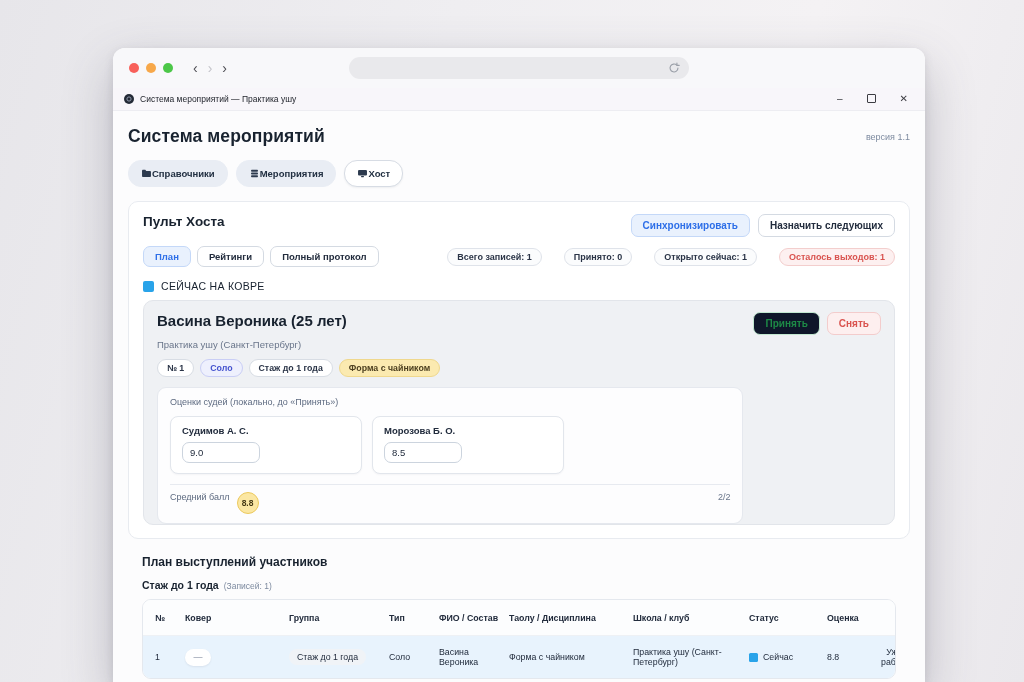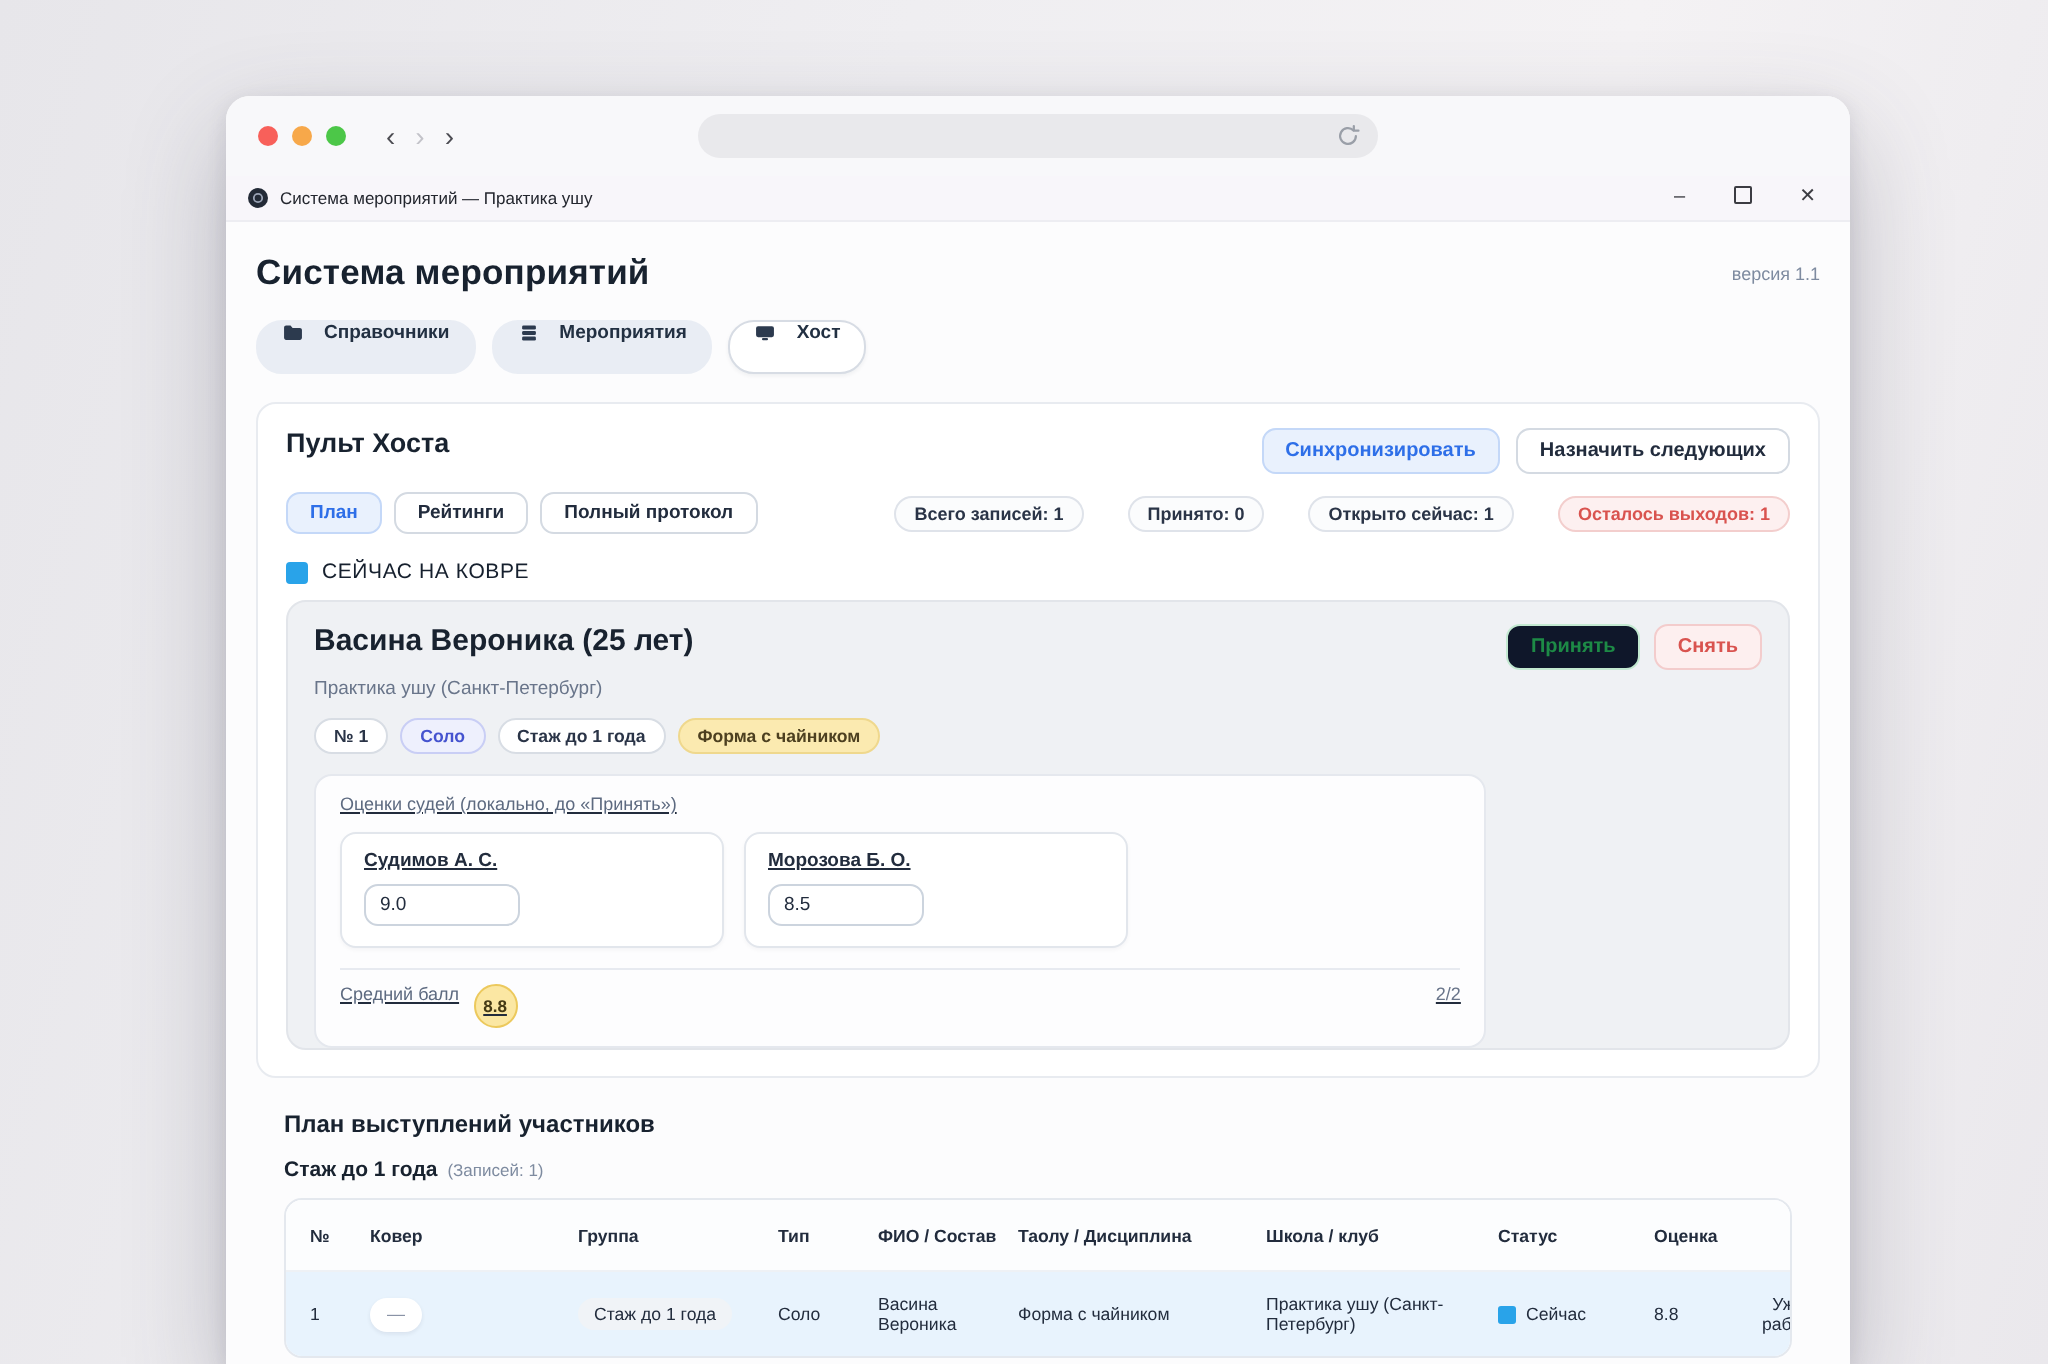--- a/index.html
+++ b/index.html
@@ -33,21 +33,21 @@
   .win-title{font-size:8.5px;color:#23262e;}
   .win-controls{margin-left:auto;display:flex;align-items:center;gap:24px;padding-right:6px;color:#3c3c42;}
   .ctrl{font-size:10px;line-height:1;cursor:default;}
   .max-box{display:inline-block;width:7px;height:7px;border:1.2px solid #3c3c42;border-radius:1px;}
   
   .content{flex:1;background:#fcfcfd;padding:8px 15px 0 15px;overflow:hidden;}
   .page-header{display:flex;justify-content:space-between;align-items:center;margin:7px 0 13px;}
   .page-title{font-size:17.5px;font-weight:700;color:#18222f;letter-spacing:.1px;}
   .version{font-size:9px;color:#7e8ba0;}
   .nav-tabs{display:flex;gap:8px;margin-bottom:14px;}
-  .nav-tab{display:inline-flex;align-items:flex-start;gap:10px;height:25px;padding:0 12px;border-radius:13px;
+  .nav-tab{display:inline-flex;align-items:center;gap:0;height:25px;padding:0 12px;border-radius:13px;
     background:#e9edf4;border:1px solid #e9edf4;font-size:9.5px;font-weight:700;color:#223042;cursor:default;}
   .nav-tab.active{background:#fff;border-color:#d7dce4;box-shadow:0 1px 2px rgba(20,30,50,.06);}
   .nav-tab svg{width:11px;height:11px;fill:#2c3a4e;}
   
   .panel{background:#fff;border:1px solid #e8ebf0;border-radius:10px;padding:12px 14px 13px;}
   .panel-head{display:flex;justify-content:space-between;align-items:flex-start;margin-bottom:9px;}
   .panel-title{font-size:13.5px;font-weight:700;color:#18222f;}
   .head-actions{display:flex;gap:8px;}
   .btn{display:inline-flex;align-items:center;font-size:10px;font-weight:700;padding:5px 11px;border-radius:7px;border:1px solid;cursor:default;}
   .btn-blue{color:#2e6fe8;background:#e9f1fd;border-color:#c4d8f8;}
@@ -68,21 +68,21 @@
   .p-card{background:#eff1f4;border:1px solid #e2e5ea;border-radius:10px;padding:11px 13px 0;}
   .p-head{display:flex;justify-content:space-between;align-items:flex-start;}
   .p-name{font-size:15px;font-weight:700;color:#18222f;}
   .p-actions{display:flex;gap:7px;}
   .p-sub{font-size:9.5px;color:#69758a;margin-top:4px;}
   .p-badges{display:flex;gap:6px;margin-top:9px;align-items:center;}
   .badge{font-size:8.8px;font-weight:700;padding:3px 9px;border-radius:11px;border:1px solid #d8dde4;background:#fff;color:#2a3447;}
   .badge.indigo{color:#4553cf;background:#eef0fd;border-color:#c9cef5;}
   .badge.yellow{color:#4d4020;background:#fbeab0;border-color:#efd88d;}
   
-  .judges{background:#fdfdfe;border:1px solid #e5e8ee;border-radius:9px;margin-top:10px;width:81%;padding:9px 12px 0;box-sizing:border-box;text-decoration:underline;}
+  .judges{background:#fdfdfe;border:1px solid #e5e8ee;border-radius:9px;margin-top:10px;width:81%;padding:9px 12px 0;box-sizing:border-box;}
   .judges-label{font-size:9px;color:#5d6a80;}
   .judge-cards{display:flex;gap:10px;margin-top:9px;}
   .judge-card{background:#fff;border:1px solid #e2e6ec;border-radius:8px;padding:8px 11px 10px;width:168px;box-shadow:0 1px 2px rgba(20,30,50,.04);}
   .judge-name{font-size:9.5px;font-weight:700;color:#222c3d;}
   .judge-input{margin-top:6px;width:62px;font-size:9.5px;padding:4px 7px;border:1px solid #ccd4de;border-radius:7px;background:#fff;color:#222c3d;font-family:"Liberation Sans",sans-serif;}
   .judges-foot{display:flex;align-items:flex-start;margin-top:10px;border-top:1px solid #e7eaf0;padding:7px 0 9px;font-size:9px;color:#5d6a80;}
   .avg-badge{width:20px;height:20px;border-radius:50%;background:#fbe7a3;border:1px solid #ecc95d;color:#453a15;
     font-size:8.5px;font-weight:700;display:inline-flex;align-items:center;justify-content:center;margin-left:7px;}
   .progress{margin-left:auto;color:#69758a;}
   

